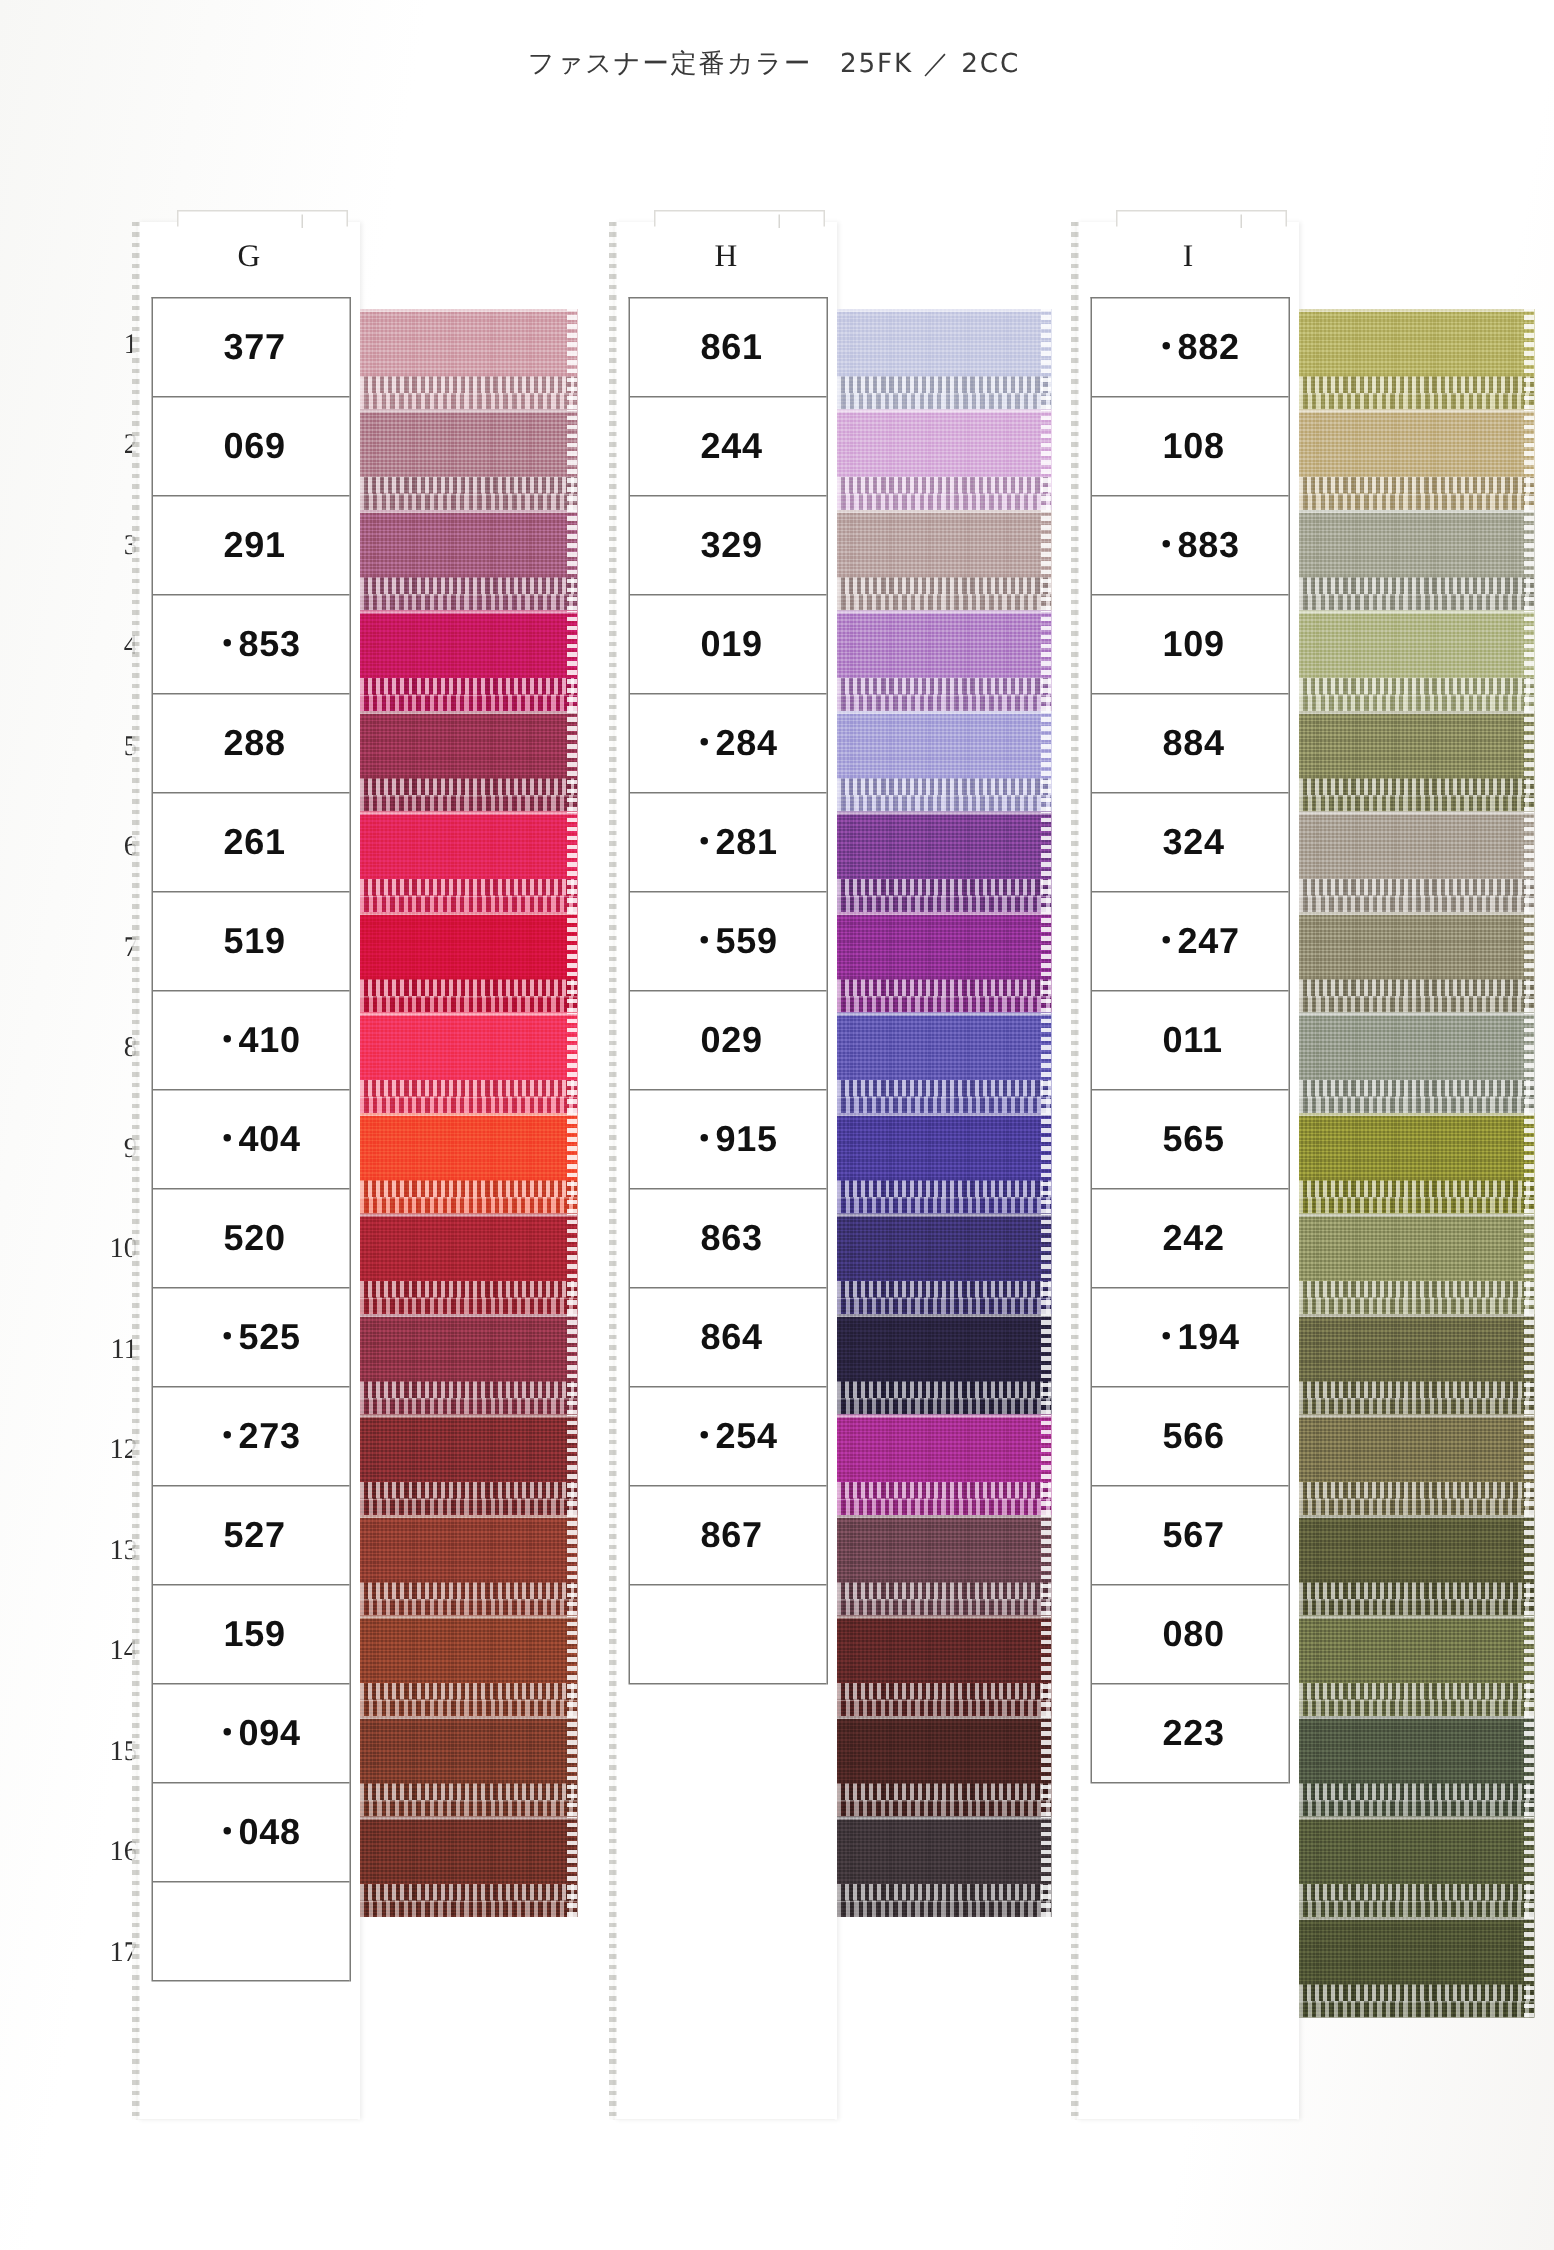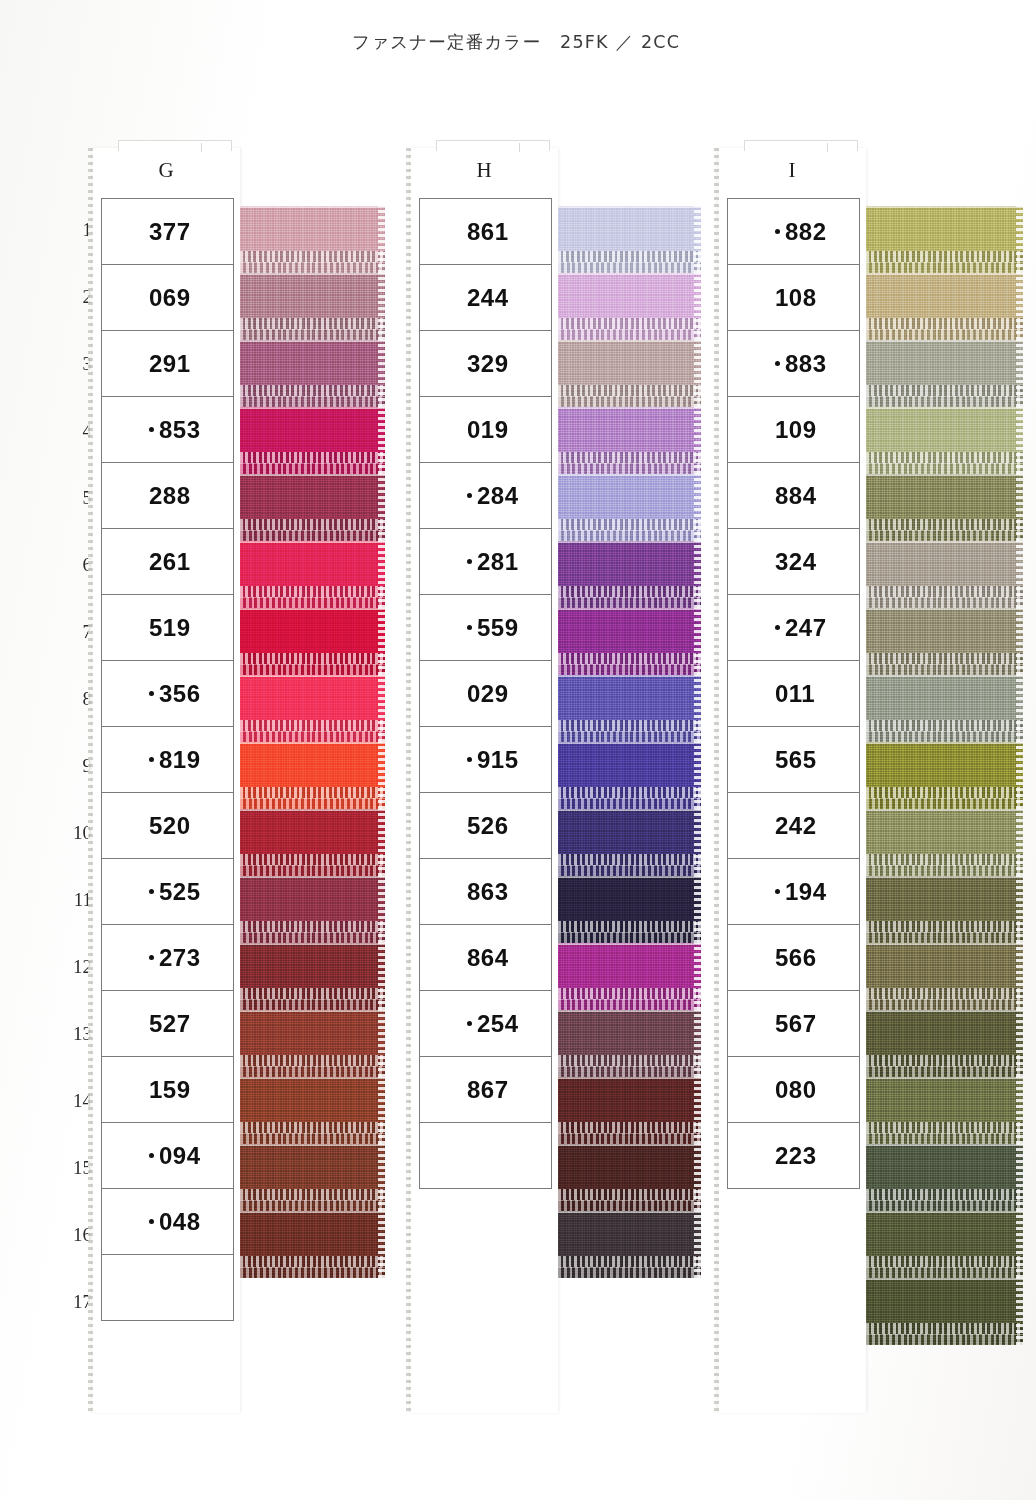--- a/index.html
+++ b/index.html
@@ -302,24 +302,24 @@
         <div class="lrow">
           <div class="ltext"><span>288</span></div>
         </div>
         <div class="lrow">
           <div class="ltext"><span>261</span></div>
         </div>
         <div class="lrow">
           <div class="ltext"><span>519</span></div>
         </div>
         <div class="lrow">
-          <div class="ltext"><span class="dot"></span><span>356</span></div>
-        </div>
-        <div class="lrow">
-          <div class="ltext"><span class="dot"></span><span>819</span></div>
+          <div class="ltext"><span class="dot"></span><span>410</span></div>
+        </div>
+        <div class="lrow">
+          <div class="ltext"><span class="dot"></span><span>404</span></div>
         </div>
         <div class="lrow">
           <div class="ltext"><span>520</span></div>
         </div>
         <div class="lrow">
           <div class="ltext"><span class="dot"></span><span>525</span></div>
         </div>
         <div class="lrow">
           <div class="ltext"><span class="dot"></span><span>273</span></div>
         </div>
@@ -484,23 +484,20 @@
         <div class="lrow">
           <div class="ltext"><span class="dot"></span><span>559</span></div>
         </div>
         <div class="lrow">
           <div class="ltext"><span>029</span></div>
         </div>
         <div class="lrow">
           <div class="ltext"><span class="dot"></span><span>915</span></div>
         </div>
         <div class="lrow">
-          <div class="ltext"><span>526</span></div>
-        </div>
-        <div class="lrow">
           <div class="ltext"><span>863</span></div>
         </div>
         <div class="lrow">
           <div class="ltext"><span>864</span></div>
         </div>
         <div class="lrow">
           <div class="ltext"><span class="dot"></span><span>254</span></div>
         </div>
         <div class="lrow">
           <div class="ltext"><span>867</span></div>

